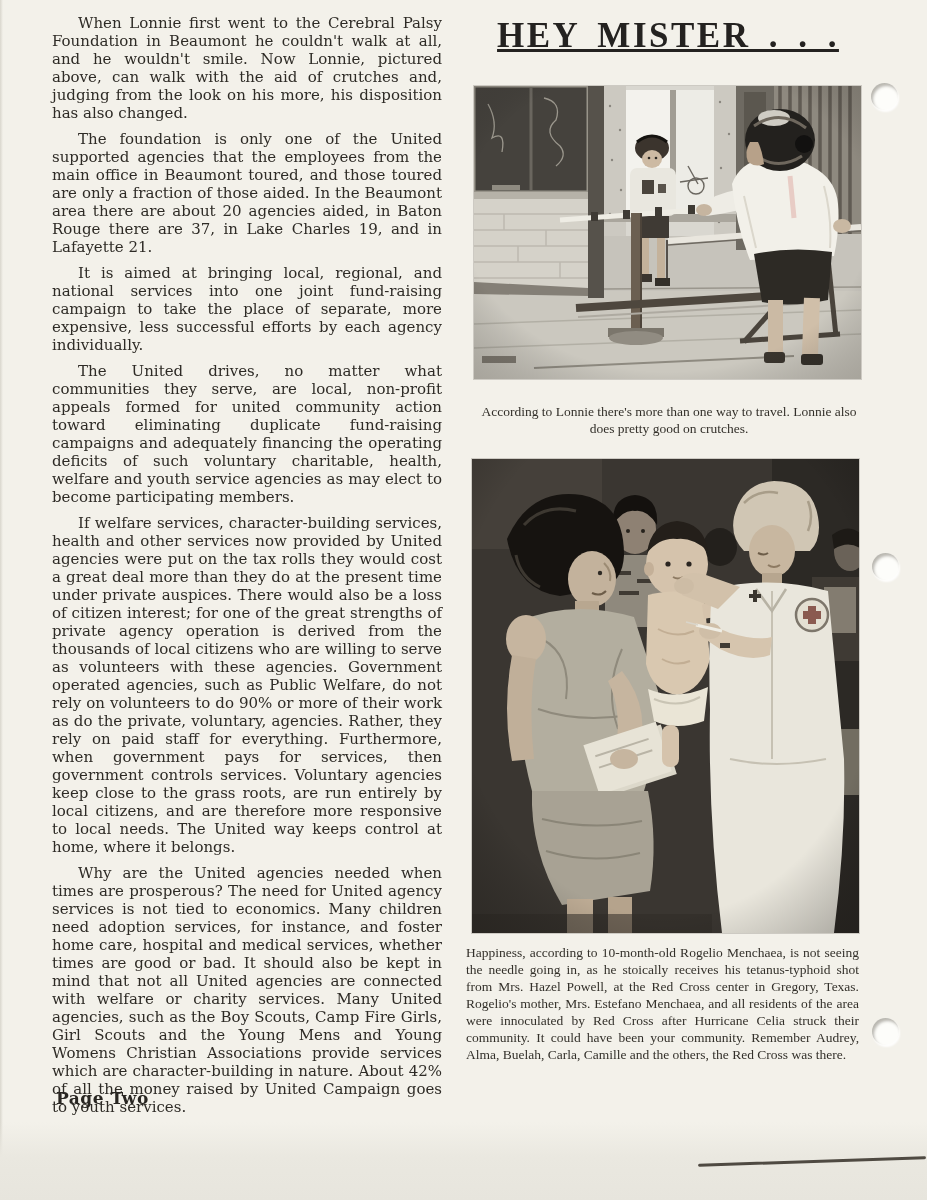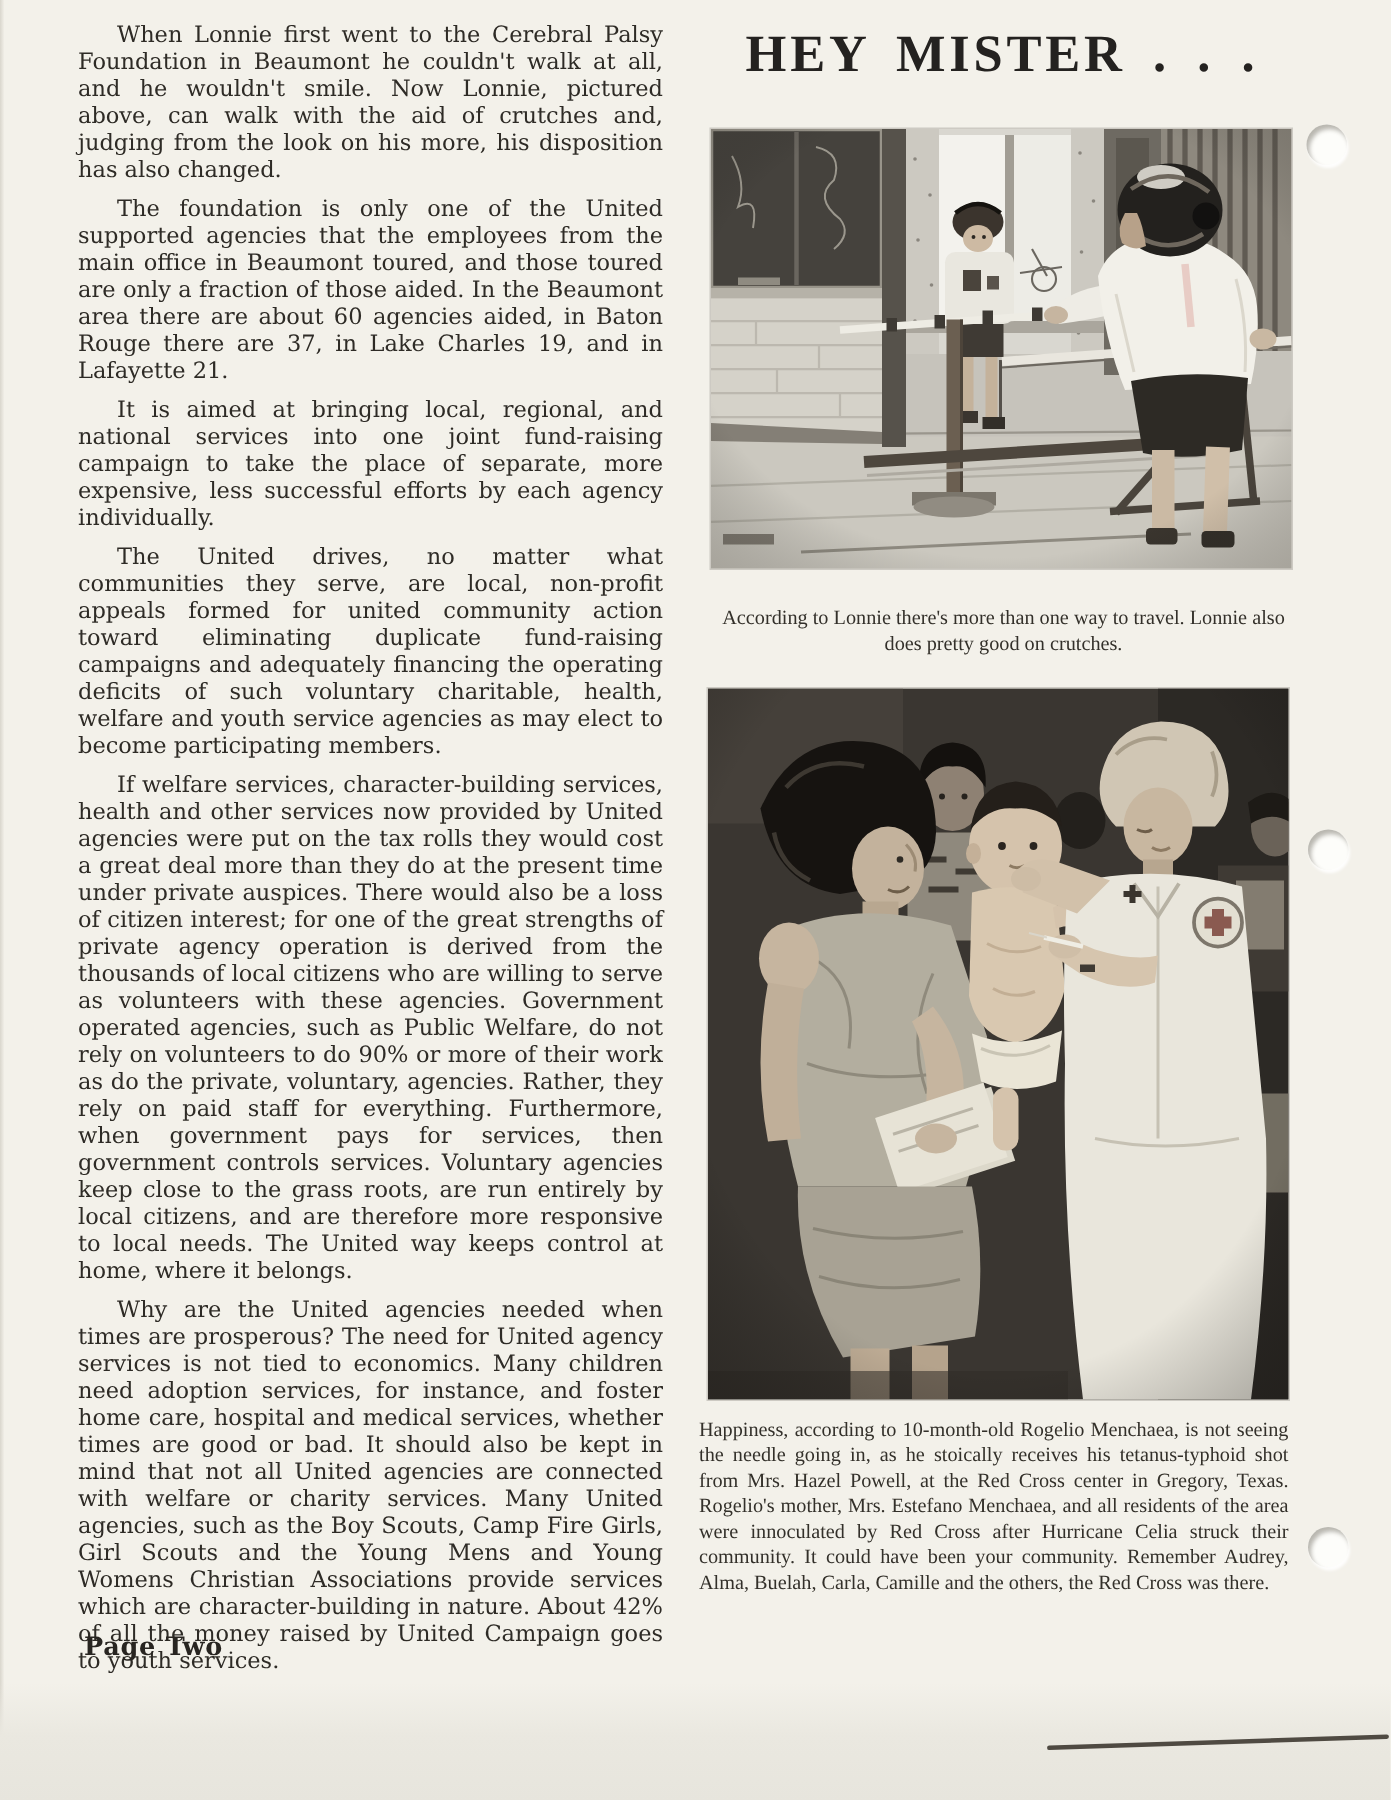--- a/index.html
+++ b/index.html
@@ -42,20 +42,21 @@
     font-family:"DejaVu Serif", serif; font-weight:bold;
     font-size:17px; color:#282521; letter-spacing:.5px;
   }
 
   .headline {
     position:absolute; left:473px; top:14px; width:390px;
     text-align:center; font-family:"Liberation Serif", serif;
     font-weight:bold; font-size:35px; line-height:44px;
     letter-spacing:2.5px; word-spacing:7px; color:#242220; margin:0;
     white-space:nowrap;
+    text-decoration:underline;
   }
 
   figure { margin:0; padding:0; }
   .photo {
     position:absolute; background:#c6c3bb;
     box-shadow:0 0 0 1px rgba(90,86,78,.25);
   }
   .photo svg { display:block; }
   .photo1 { left:474px; top:86px; width:387px; height:293px; }
   .photo2 { left:472px; top:459px; width:387px; height:474px; }
@@ -69,21 +70,21 @@
 </style>
 </head>
 <body>
 
 <div class="page">
 
   <div class="scan-left-edge"></div>
 
   <div class="article">
     <p>When Lonnie first went to the Cerebral Palsy Foundation in Beaumont he couldn't walk at all, and he wouldn't smile.  Now Lonnie, pictured above, can walk with the aid of crutches and, judging from the look on his more, his disposition has also changed.</p>
-    <p>The foundation is only one of the United supported agencies that the employees from the main office in Beaumont toured, and those toured are only a fraction of those aided.  In the Beaumont area there are about 60 agencies aided, in Baton Rouge there are 37, in Lake Charles 19, and in Lafayette 21.</p>
+    <p>The foundation is only one of the United supported agencies that the employees from the main office in Beaumont toured, and those toured are only a fraction of those aided.  In the Beaumont area there are about 20 agencies aided, in Baton Rouge there are 37, in Lake Charles 19, and in Lafayette 21.</p>
     <p>It is aimed at bringing local, regional, and national services into one joint fund-raising campaign to take the place of separate, more expensive, less successful efforts by each agency individually.</p>
     <p>The United drives, no matter what communities they serve, are local, non-profit appeals formed for united community action toward eliminating duplicate fund-raising campaigns and adequately financing the operating deficits of such voluntary charitable, health, welfare and youth service agencies as may elect to become participating members.</p>
     <p>If welfare services, character-building services, health and other services now provided by United agencies were put on the tax rolls they would cost a great deal more than they do at the present time under private auspices.  There would also be a loss of citizen interest; for one of the great strengths of private agency operation is derived from the thousands of local citizens who are willing to serve as volunteers with these agencies.  Government operated agencies, such as Public Welfare, do not rely on volunteers to do 90% or more of their work as do the private, voluntary, agencies.  Rather, they rely on paid staff for everything.  Furthermore, when government pays for services, then government controls services.  Voluntary agencies keep close to the grass roots, are run entirely by local citizens, and are therefore more responsive to local needs.  The United way keeps control at home, where it belongs.</p>
     <p>Why are the United agencies needed when times are prosperous?  The need for United agency services is not tied to economics.  Many children need adoption services, for instance, and foster home care, hospital and medical services, whether times are good or bad.  It should also be kept in mind that not all United agencies are connected with welfare or charity services.  Many United agencies, such as the Boy Scouts, Camp Fire Girls, Girl Scouts and the Young Mens and Young Womens Christian Associations provide services which are character-building in nature.  About 42% of all the money raised by United Campaign goes to youth services.</p>
   </div>
 
   <h1 class="headline">HEY MISTER . . .</h1>
 
   <figure class="photo photo1">
     <svg width="387" height="293" viewBox="0 0 387 293">

